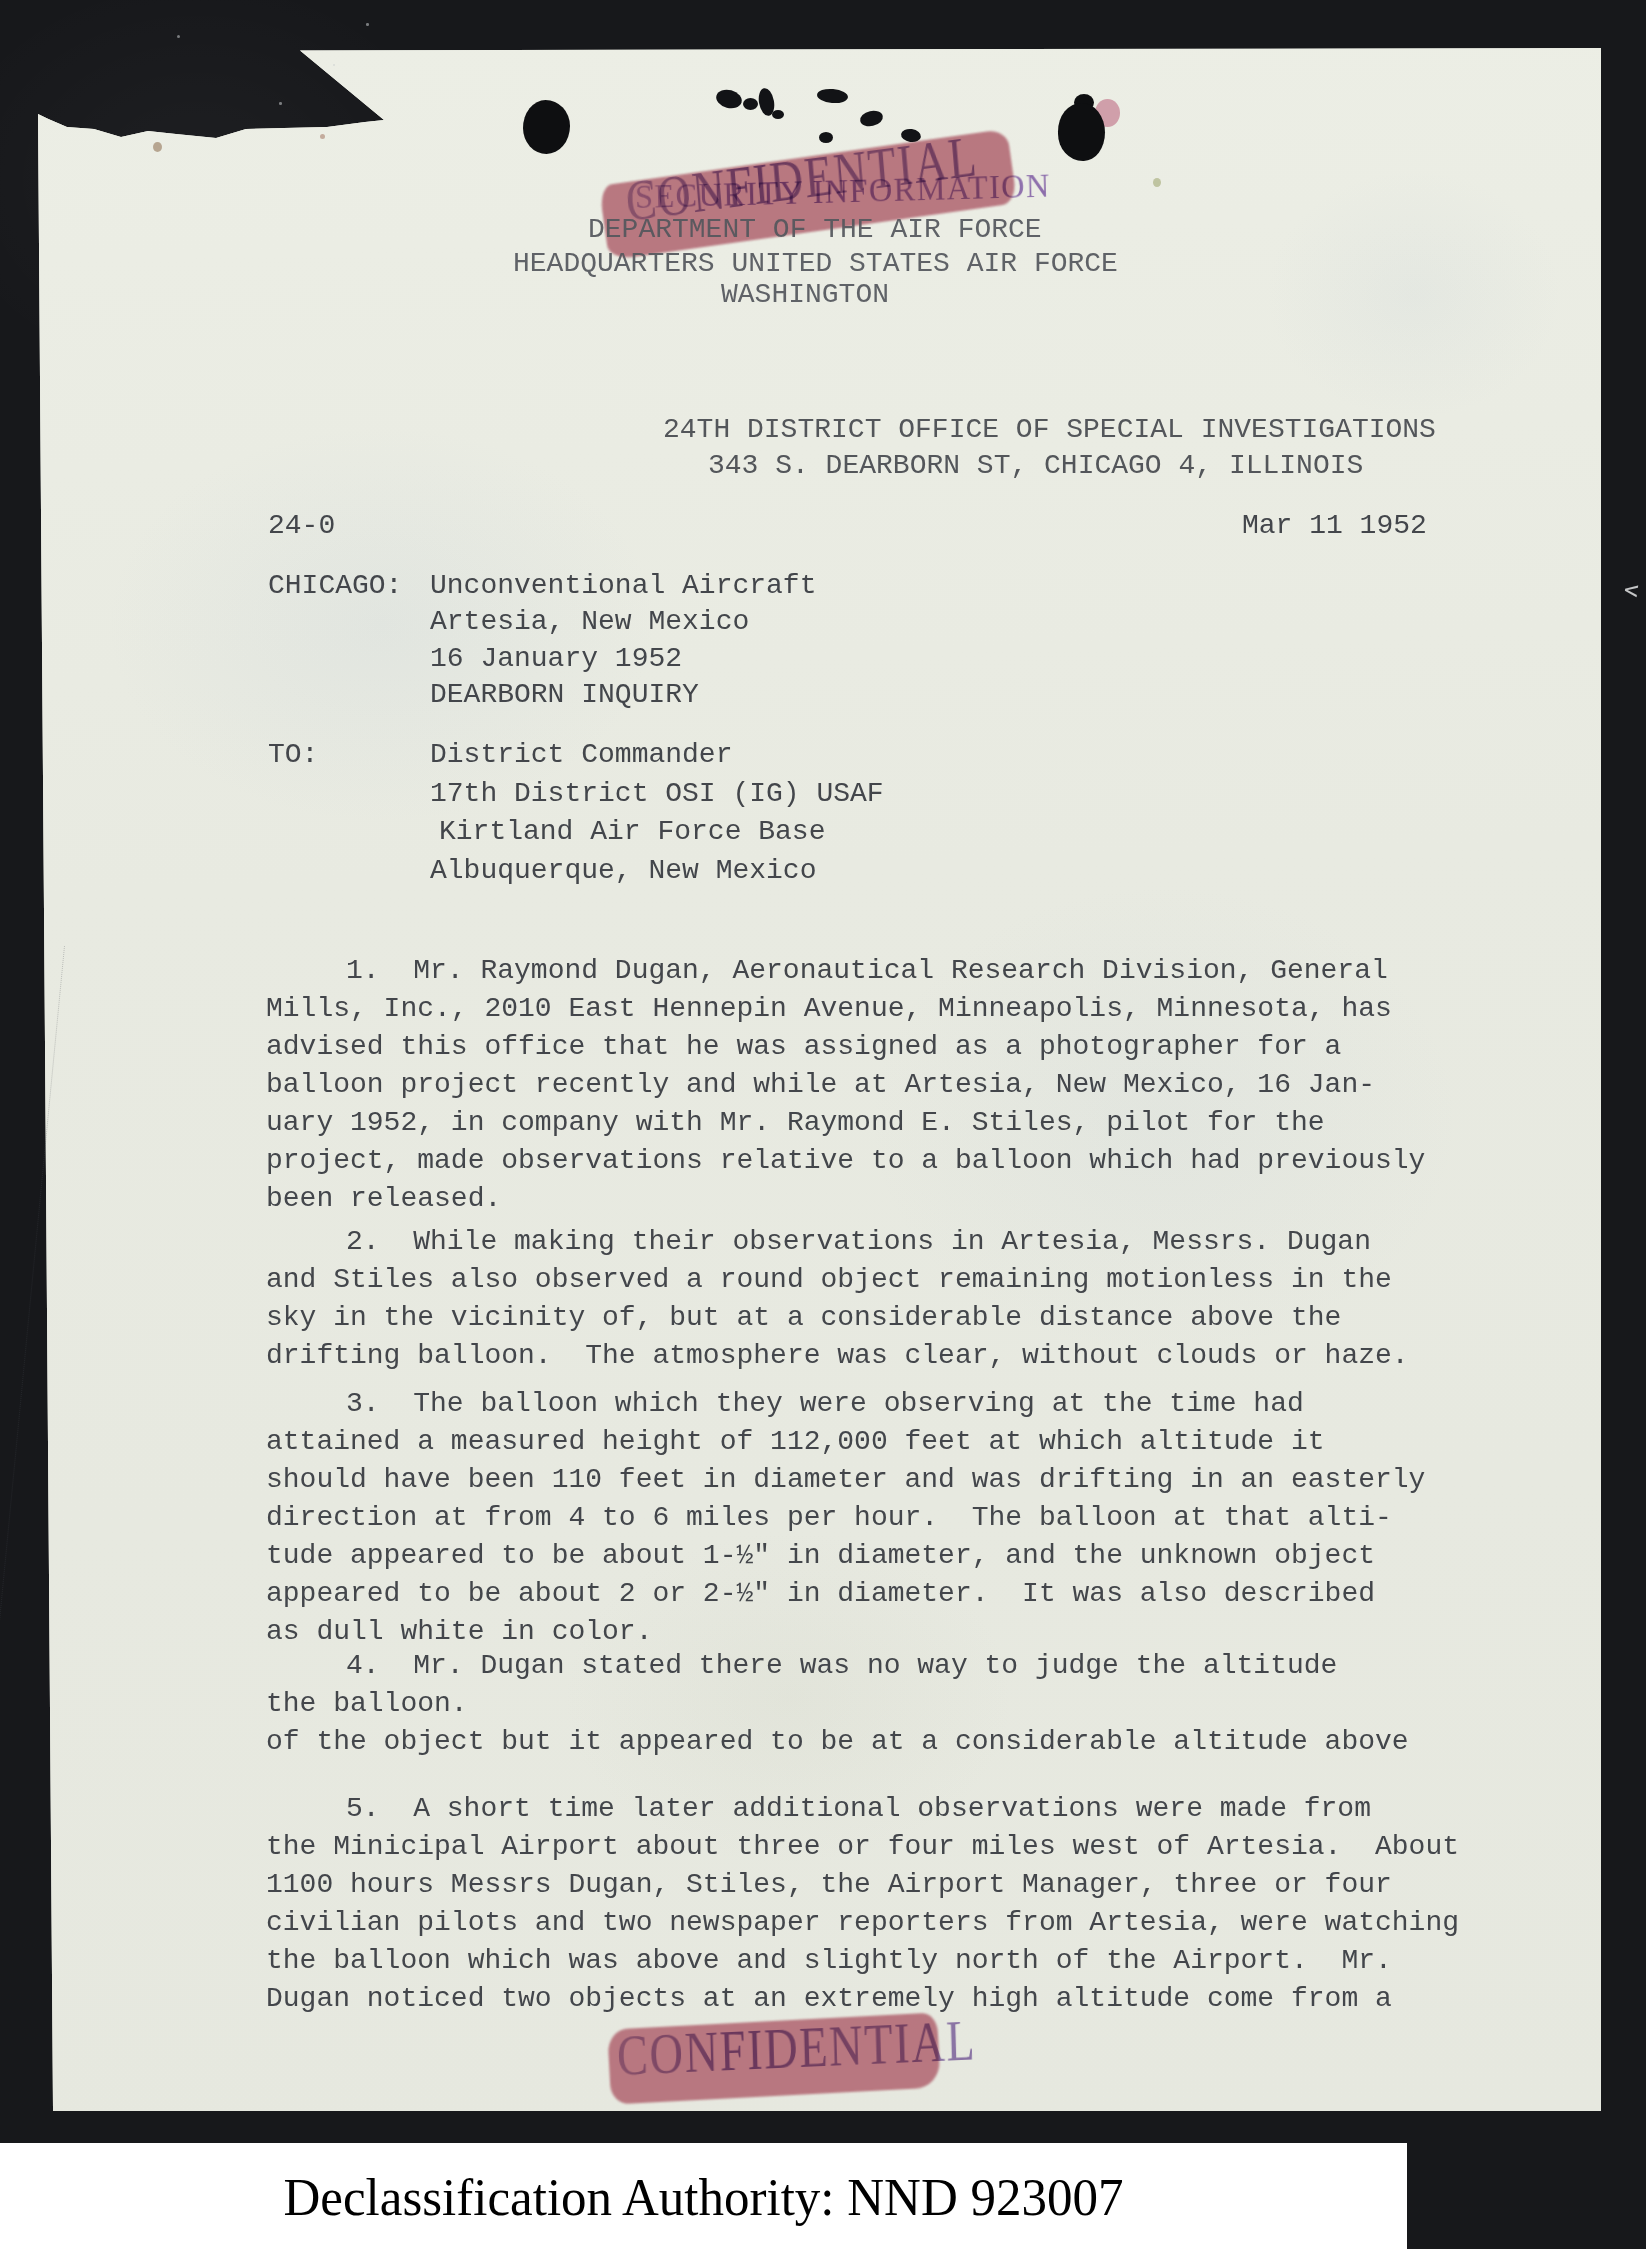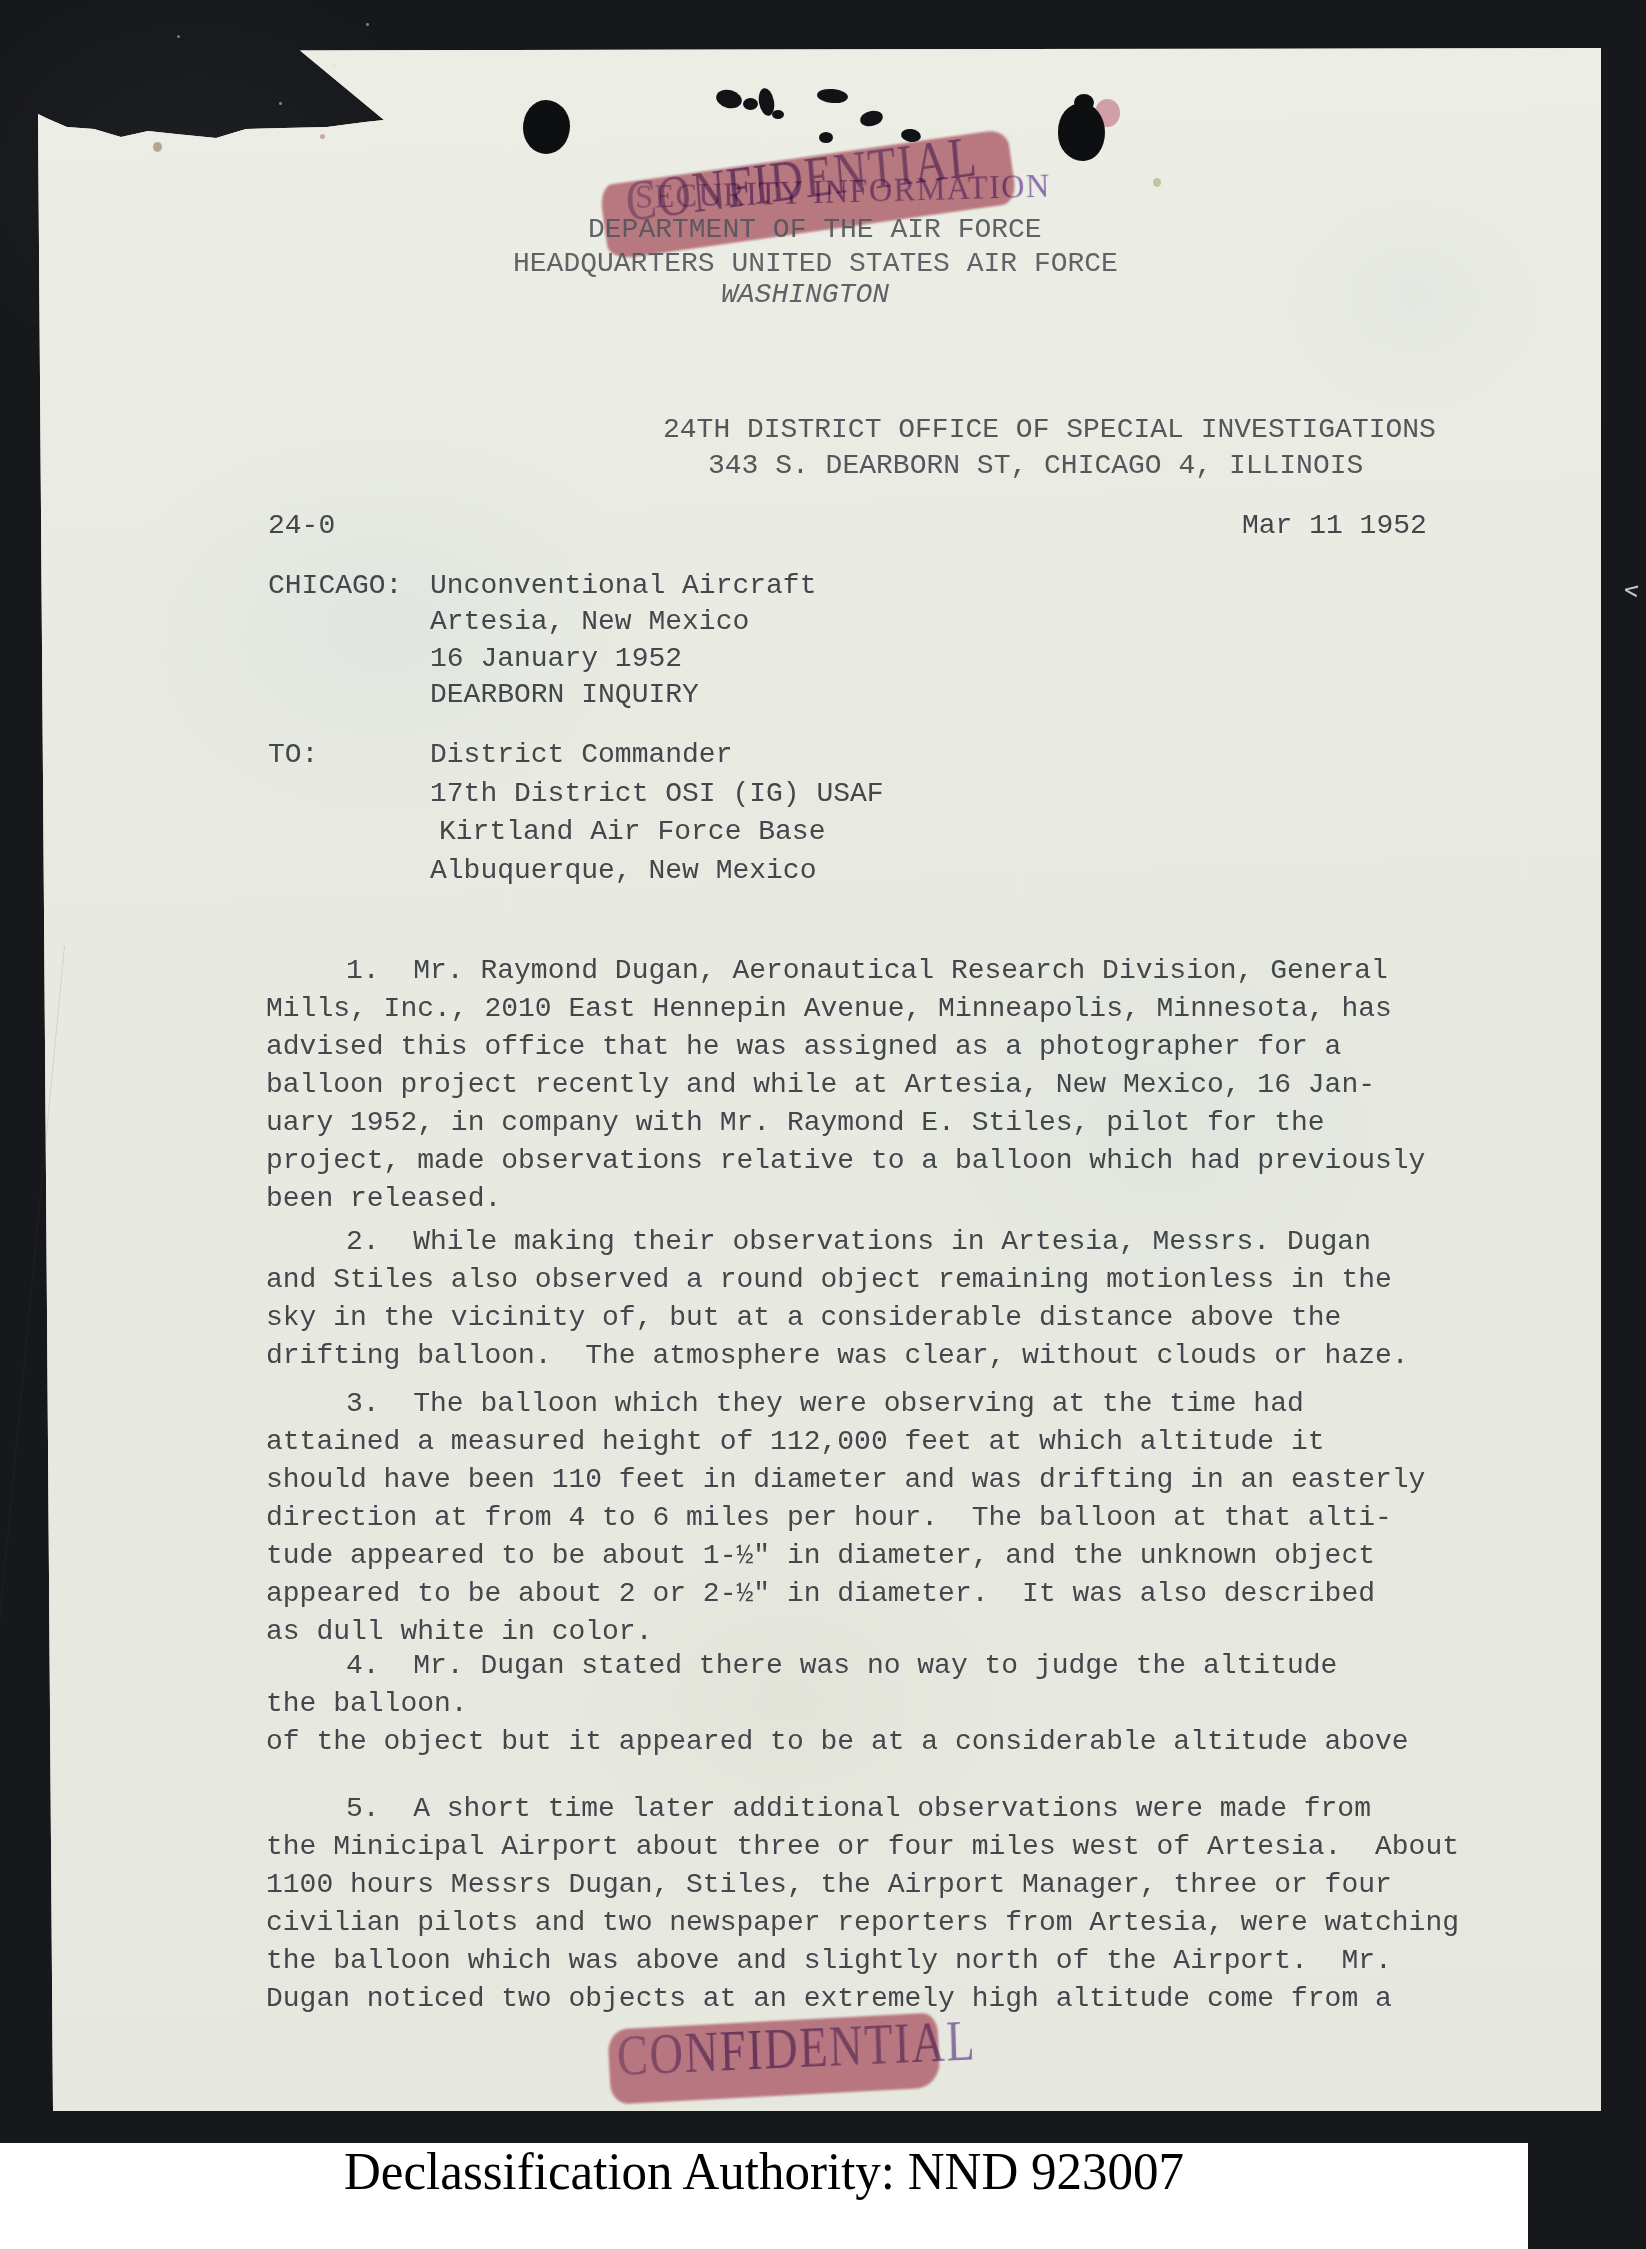--- a/index.html
+++ b/index.html
@@ -72,22 +72,22 @@
     transform:scaleX(0.82) rotate(-0.5deg);
     -webkit-mask-image:linear-gradient(100deg, rgba(0,0,0,.8), rgba(0,0,0,.95) 50%, rgba(0,0,0,.7));
     mask-image:linear-gradient(100deg, rgba(0,0,0,.8), rgba(0,0,0,.95) 50%, rgba(0,0,0,.7));
   }
   .crease{
     position:absolute;left:64px;top:946px;height:769px;width:0;
     border-left:1.5px dotted rgba(70,72,78,0.28);
     transform:rotate(5.5deg);transform-origin:top left;filter:blur(0.5px);
   }
   .footer-strip{
-    position:absolute;left:0;top:2143px;width:1528px;height:107px;background:#ffffff;
-    display:flex;justify-content:center;
+    position:absolute;left:0;top:2143px;width:1407px;height:107px;background:#ffffff;
+    display:flex;align-items:center;justify-content:center;
   }
   .footer-text{
     font-family:"Liberation Serif", serif;font-size:51px;color:#000;
     transform:scaleY(1.04);white-space:pre;
   }
   .chevron{
     position:absolute;left:1624px;top:576px;color:#e4e5e6;opacity:.85;
     font-family:"DejaVu Sans Mono", monospace;font-size:24px;transform:rotate(8deg);
   }
 </style>
@@ -119,21 +119,21 @@
   <div class="hole" style="left:523px;top:100px;width:47px;height:54px;border-radius:48% 52% 50% 50% / 52% 48% 52% 48%;"></div>
   <div class="hole" style="left:1074px;top:94px;width:20px;height:17px;"></div>
   <div class="hole" style="left:1058px;top:103px;width:47px;height:58px;border-radius:50% 50% 46% 54% / 50% 52% 50% 48%;"></div>
 
   <div class="freckle" style="left:153px;top:142px;width:9px;height:10px;background:#8a6a4a;opacity:.55;"></div>
   <div class="freckle" style="left:320px;top:134px;width:5px;height:5px;background:#9c6a56;opacity:.5;"></div>
   <div class="freckle" style="left:1153px;top:178px;width:8px;height:9px;background:#9aa36a;opacity:.55;"></div>
 
   <div class="line typed-head" style="left:588px;top:211px;">DEPARTMENT OF THE AIR FORCE</div>
   <div class="line typed-head" style="left:513px;top:245px;">HEADQUARTERS UNITED STATES AIR FORCE</div>
-  <div class="line typed-head" style="left:721px;top:276px;font-style:italic;">WASHINGTON</div>
+  <div class="line typed-head" style="left:721px;top:276px;">WASHINGTON</div>
 
   <div class="line typed-office" style="left:663px;top:411px;">24TH DISTRICT OFFICE OF SPECIAL INVESTIGATIONS</div>
   <div class="line typed-office" style="left:708px;top:447px;">343 S. DEARBORN ST, CHICAGO 4, ILLINOIS</div>
 
   <div class="line" style="left:268px;top:507px;">24-0</div>
   <div class="line" style="left:1242px;top:507px;">Mar 11 1952</div>
 
   <div class="line" style="left:268px;top:567px;">CHICAGO:</div>
   <div class="line" style="left:430px;top:567px;">Unconventional Aircraft</div>
   <div class="line" style="left:430px;top:603px;">Artesia, New Mexico</div>

